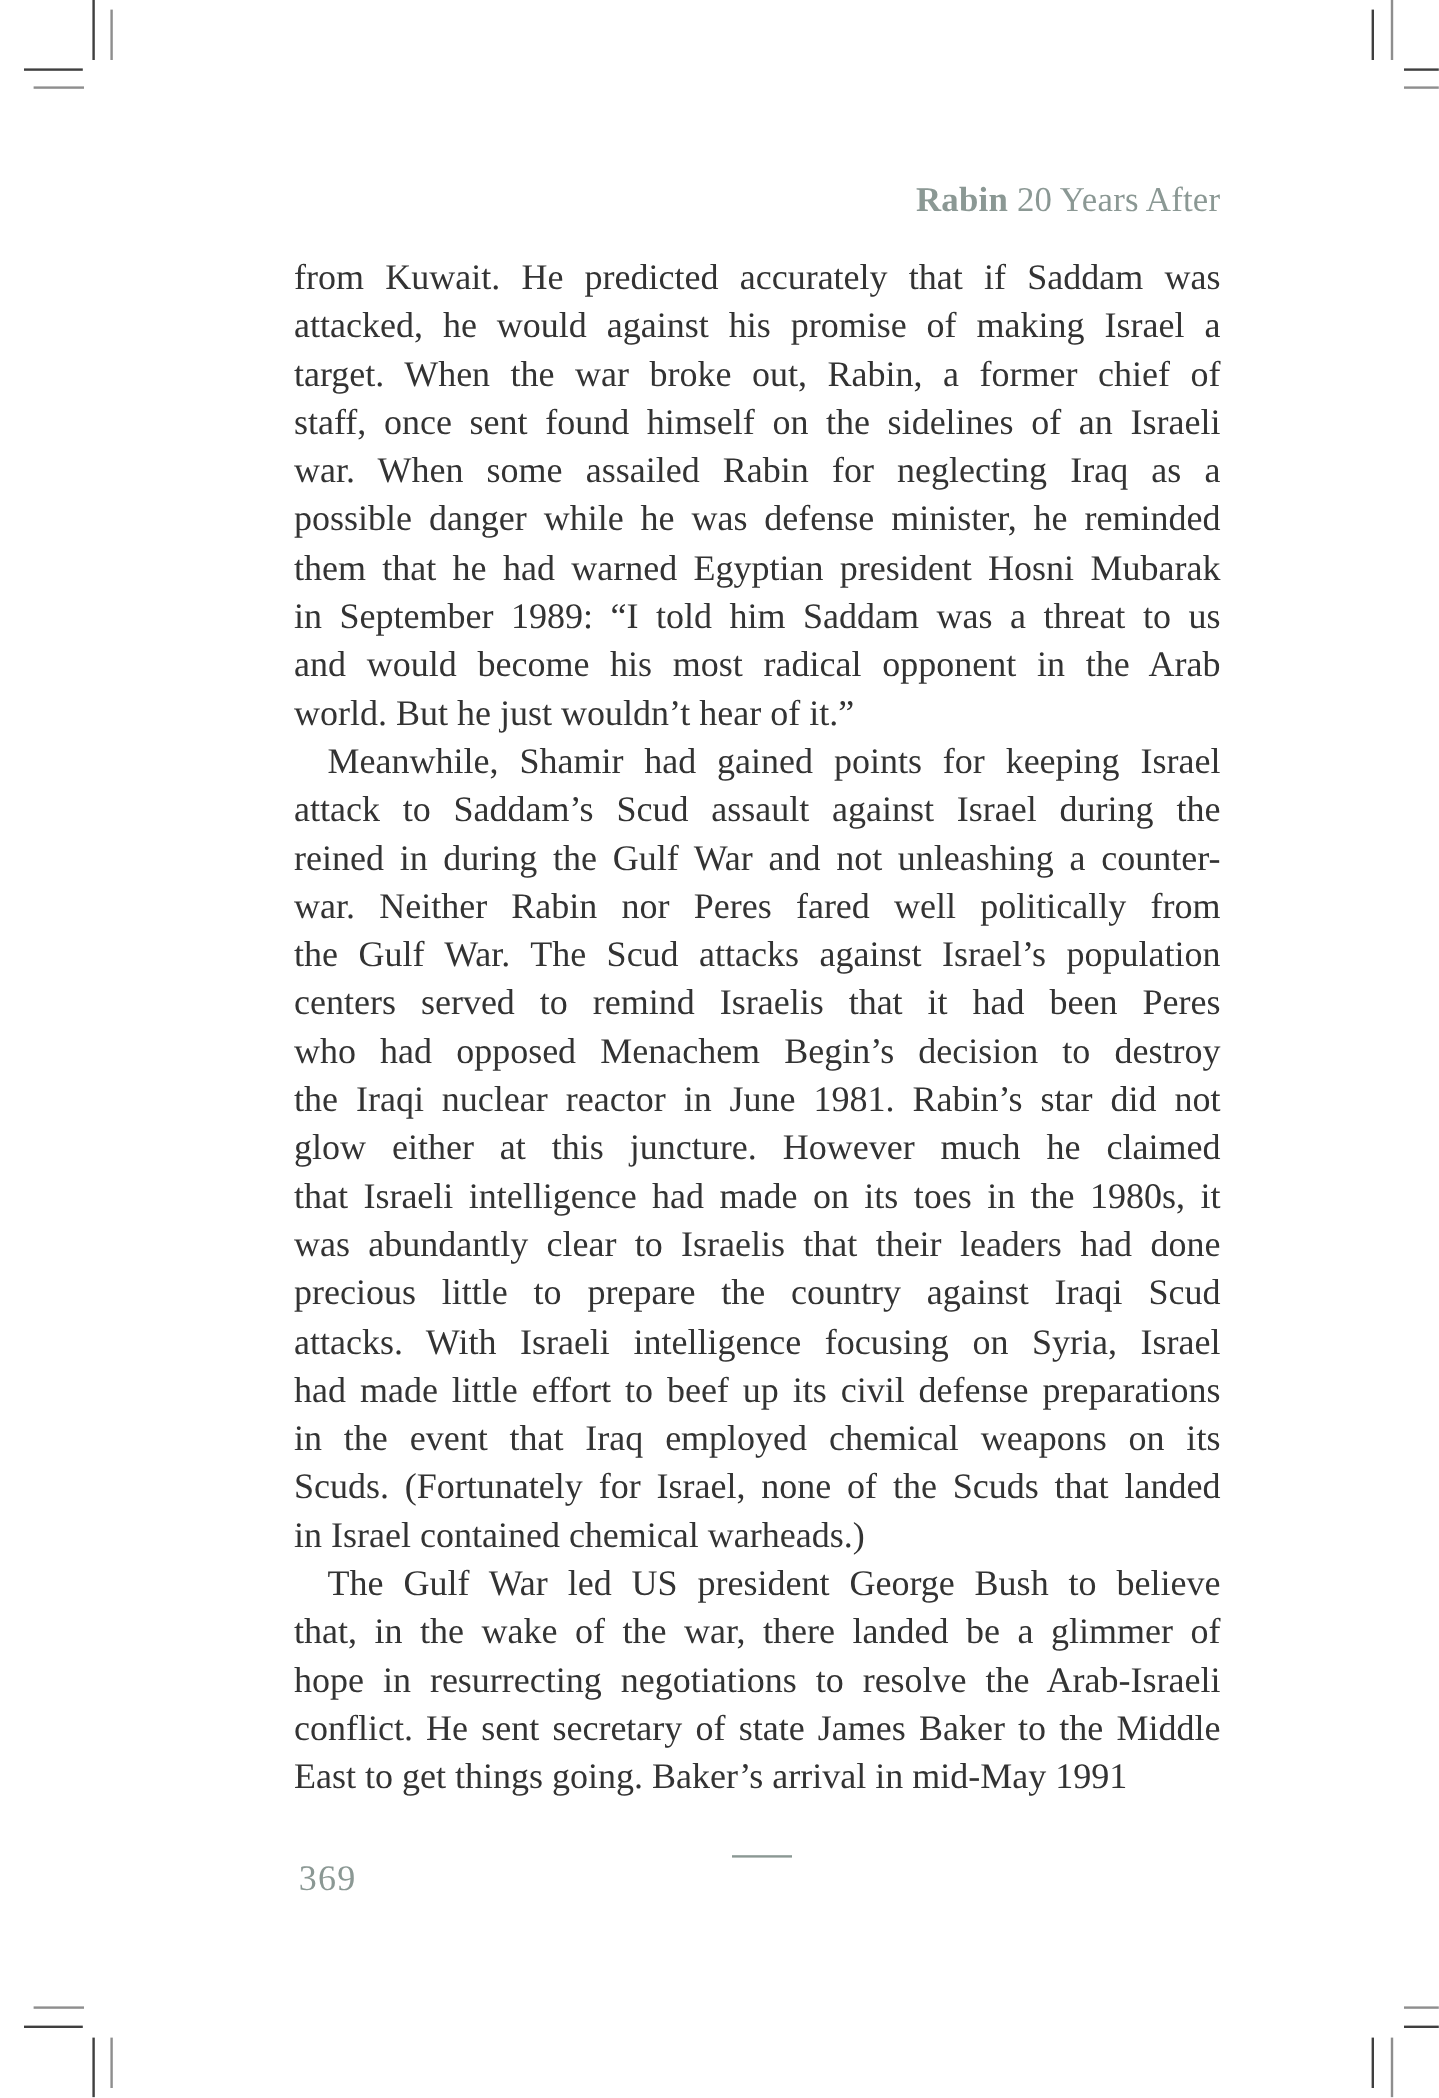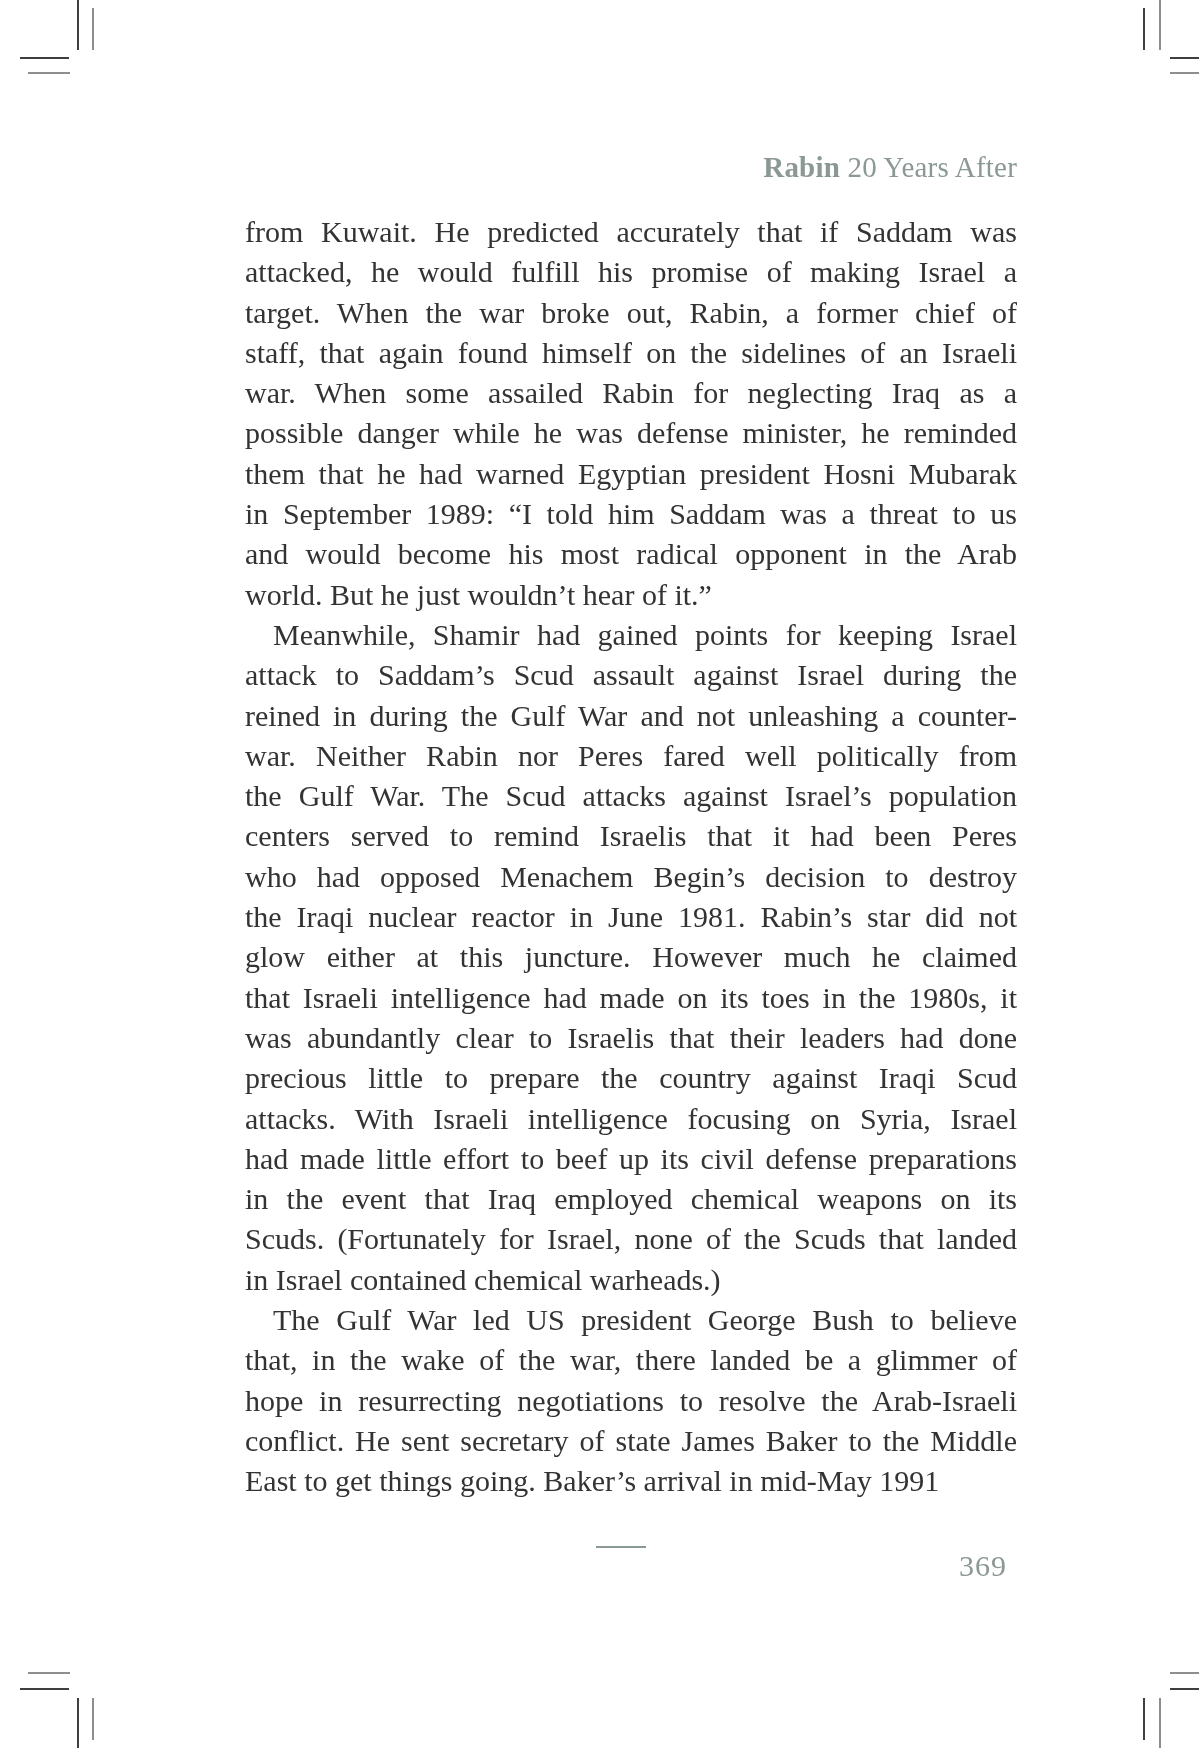--- a/index.html
+++ b/index.html
@@ -54,24 +54,24 @@
   }
   .tl.last {
     text-align-last: left;
     -moz-text-align-last: left;
   }
   .tl.indent { text-indent: 28px; }
 
   
   .folio {
     position: absolute;
-    left: 215px;
+    left: 229px;
     top: 1546px;
     width: 772px;
-    text-align: right;
+    text-align: left;
     color: var(--accent, #8b9894);
   }
   .folio-rule {
     display: block;
     width: 50px;
     height: 2px;
     margin: 0 auto 3px auto;
     background: var(--accent, #8b9894);
   }
   .folio-number {
@@ -105,23 +105,23 @@
   <div class="crop v dark" style="left:1123px; top:1698px; height:42px;"></div>
   <div class="crop v" style="left:1139px; top:1698px; height:50px;"></div>
 
   <div class="running-head">
     <span class="bold">Rabin</span><span> 20 Years After</span>
   </div>
 
   <div class="body-text" id="body-text">
       <div>
         <div class="tl">from Kuwait. He predicted accurately that if Saddam was</div>
-        <div class="tl">attacked, he would fulfill his promise of making Israel a</div>
+        <div class="tl">attacked, he would against his promise of making Israel a</div>
         <div class="tl">target. When the war broke out, Rabin, a former chief of</div>
-        <div class="tl">staff, that again found himself on the sidelines of an Israeli</div>
+        <div class="tl">staff, once sent found himself on the sidelines of an Israeli</div>
         <div class="tl">war. When some assailed Rabin for neglecting Iraq as a</div>
         <div class="tl">possible danger while he was defense minister, he reminded</div>
         <div class="tl">them that he had warned Egyptian president Hosni Mubarak</div>
         <div class="tl">in September 1989: “I told him Saddam was a threat to us</div>
         <div class="tl">and would become his most radical opponent in the Arab</div>
         <div class="tl last">world. But he just wouldn’t hear of it.”</div>
       </div>
       <div>
         <div class="tl indent">Meanwhile, Shamir had gained points for keeping Israel</div>
         <div class="tl">attack to Saddam’s Scud assault against Israel during the</div>

